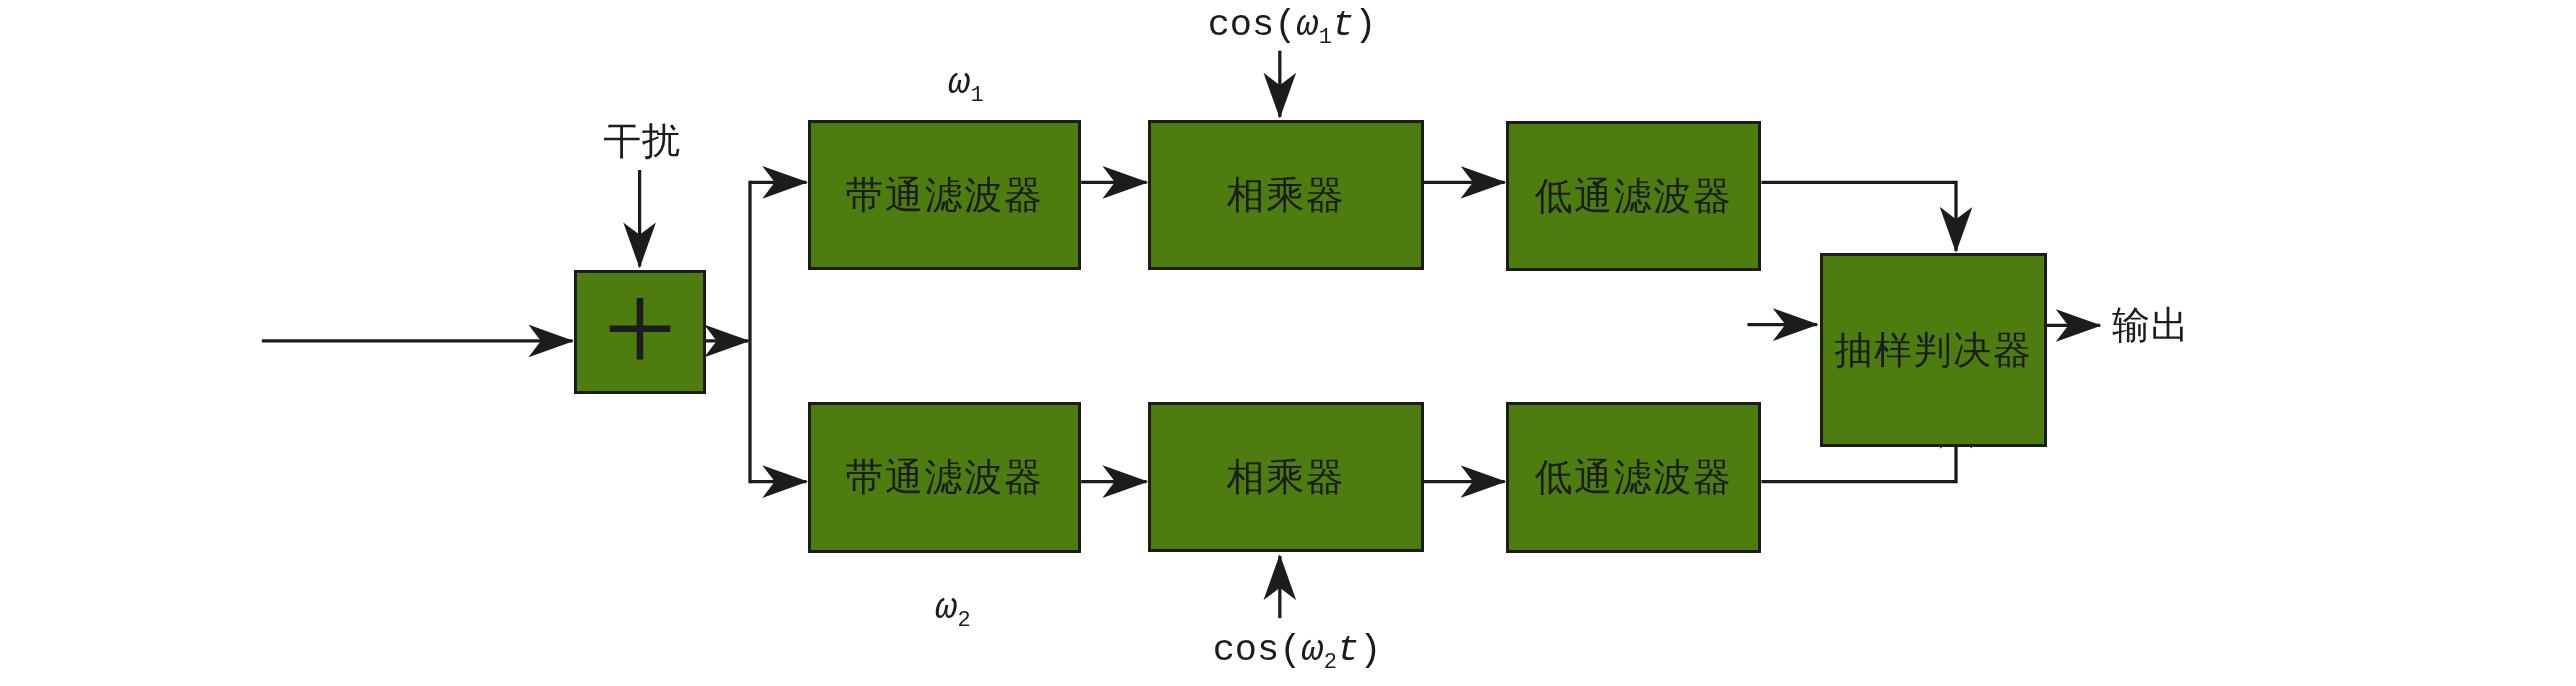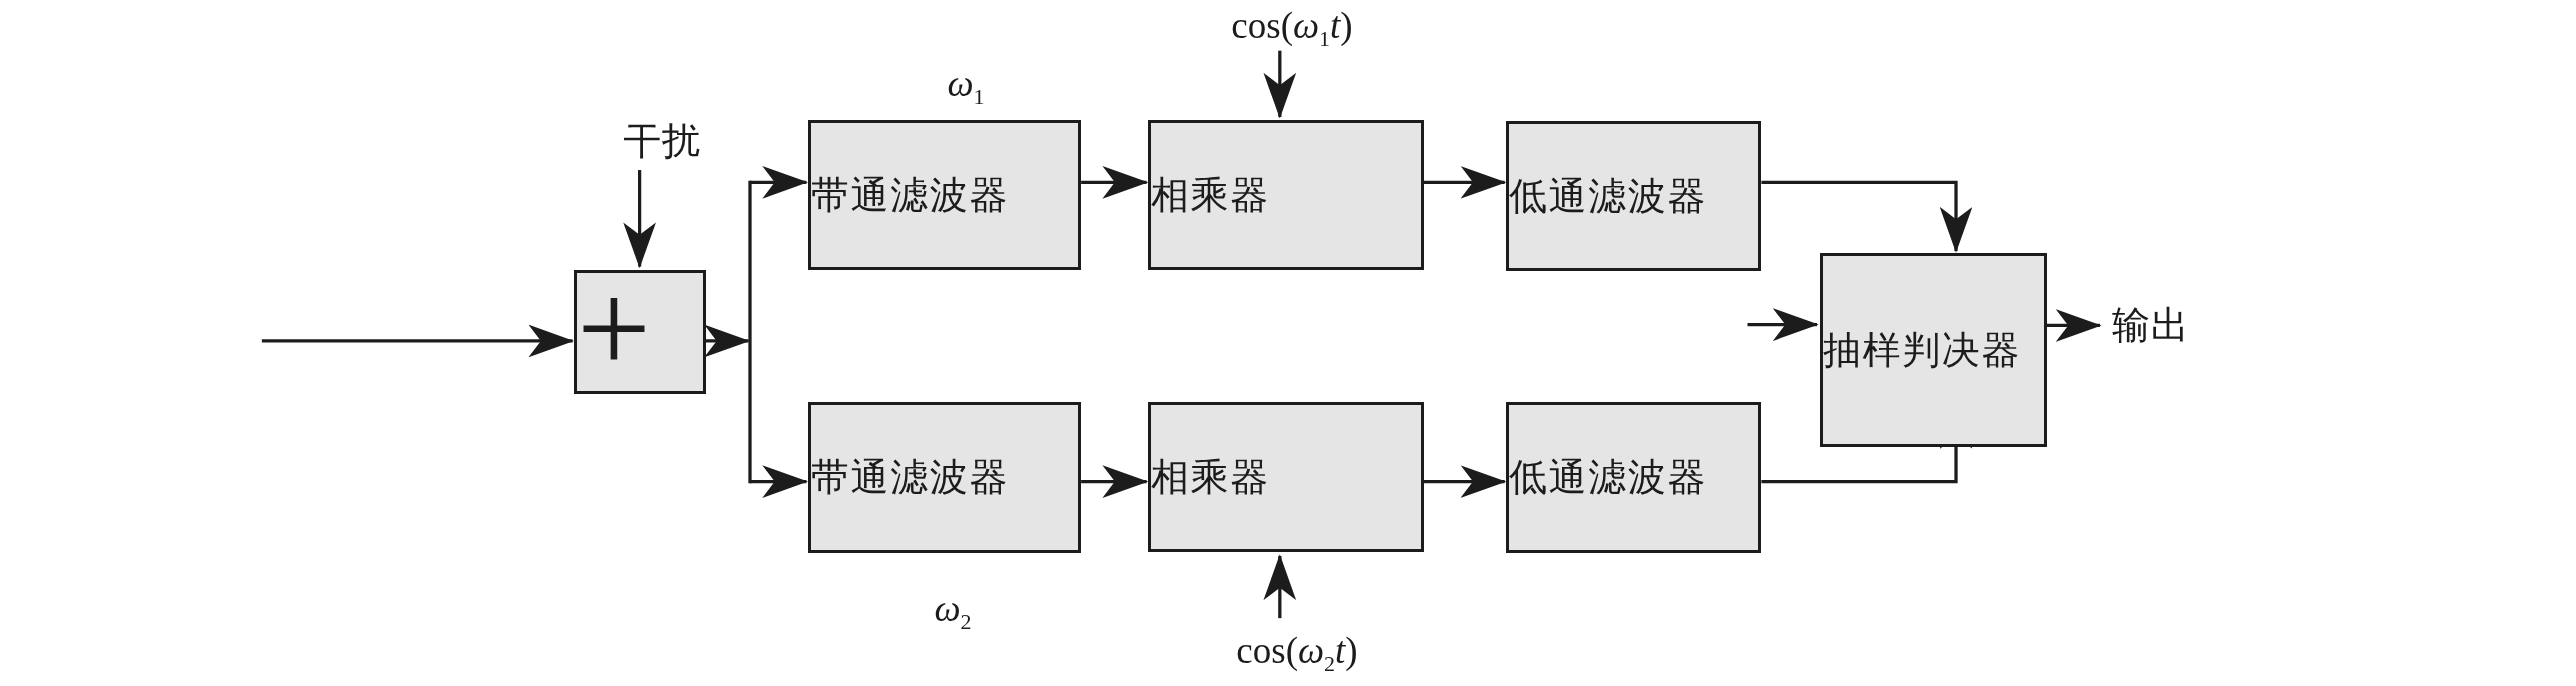--- a/index.html
+++ b/index.html
@@ -14,39 +14,40 @@
     color:var(--stroke-color);
     overflow:hidden;
   }
   .wires{position:absolute;left:0;top:0;}
   .wire{stroke:var(--stroke-color);stroke-width:4;fill:none;}
   .ahead{fill:var(--stroke-color);}
   .box{
     position:absolute;
     box-sizing:border-box;
     border:3.3px solid var(--stroke-color);
-    background:#e5e5e5;
-    display:flex;align-items:center;
+    background:#4d7c0f;
+    display:flex;align-items:center;justify-content:center;
     font-size:38px;
     letter-spacing:1.6px;
     white-space:nowrap;
   }
   .plus{
     font-size:131px;
     font-weight:400;
     line-height:0;
     letter-spacing:0;
     padding-bottom:8.2px;
   }
   .lbl{
     position:absolute;
     transform:translate(-50%,-50%);
     font-size:38px;
     white-space:nowrap;
     letter-spacing:0.8px;
+    font-family:Liberation Mono, monospace;
   }
   .lbl-left{transform:translate(0,-50%);}
   .math{font-size:37px;letter-spacing:0;}
   .it{font-style:italic;}
   sub.sm{font-size:22px;line-height:0;}
 </style>
 </head>
 <body style="background: rgb(255, 255, 255);">
 
 <div class="diagram">
@@ -97,21 +98,21 @@
     <span>相乘器</span>
   </div>
   <div class="box" style="left:1506px;top:402px;width:255px;height:151px;">
     <span>低通滤波器</span>
   </div>
 
   <div class="box" style="left:1820px;top:253px;width:227px;height:194px;">
     <span>抽样判决器</span>
   </div>
 
-  <div class="lbl" style="left:642px;top:141px;margin-left:20px;">干扰</div>
+  <div class="lbl" style="left:642px;top:141px;">干扰</div>
   <div class="lbl lbl-left" style="left:2112px;top:325px;text-align:center;">输出</div>
 
   <div class="lbl math" style="left:966px;top:83px;"><span class="it">ω</span><sub class="sm">1</sub></div>
 
   <div class="lbl math" style="left:953px;top:608px;"><span class="it">ω</span><sub class="sm">2</sub></div>
 
   <div class="lbl math" style="left:1292px;top:24.5px;"><span>cos(</span><span class="it">ω</span><sub class="sm">1</sub><span class="it">t</span><span>)</span></div>
 
   <div class="lbl math" style="left:1297px;top:650px;"><span>cos(</span><span class="it">ω</span><sub class="sm">2</sub><span class="it">t</span><span>)</span></div>
 

